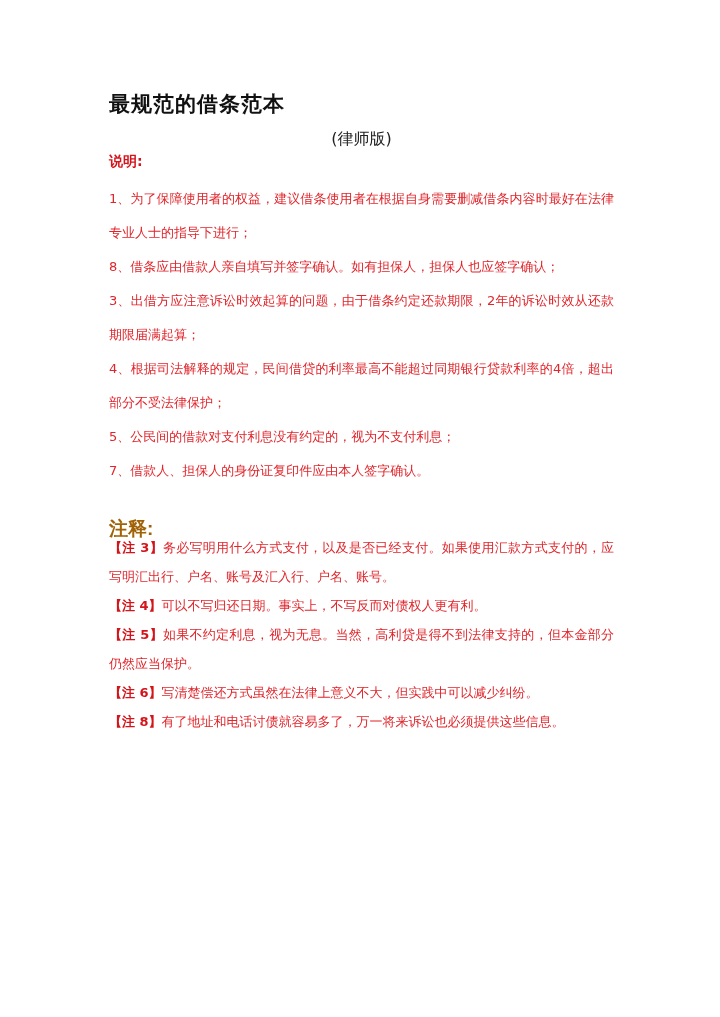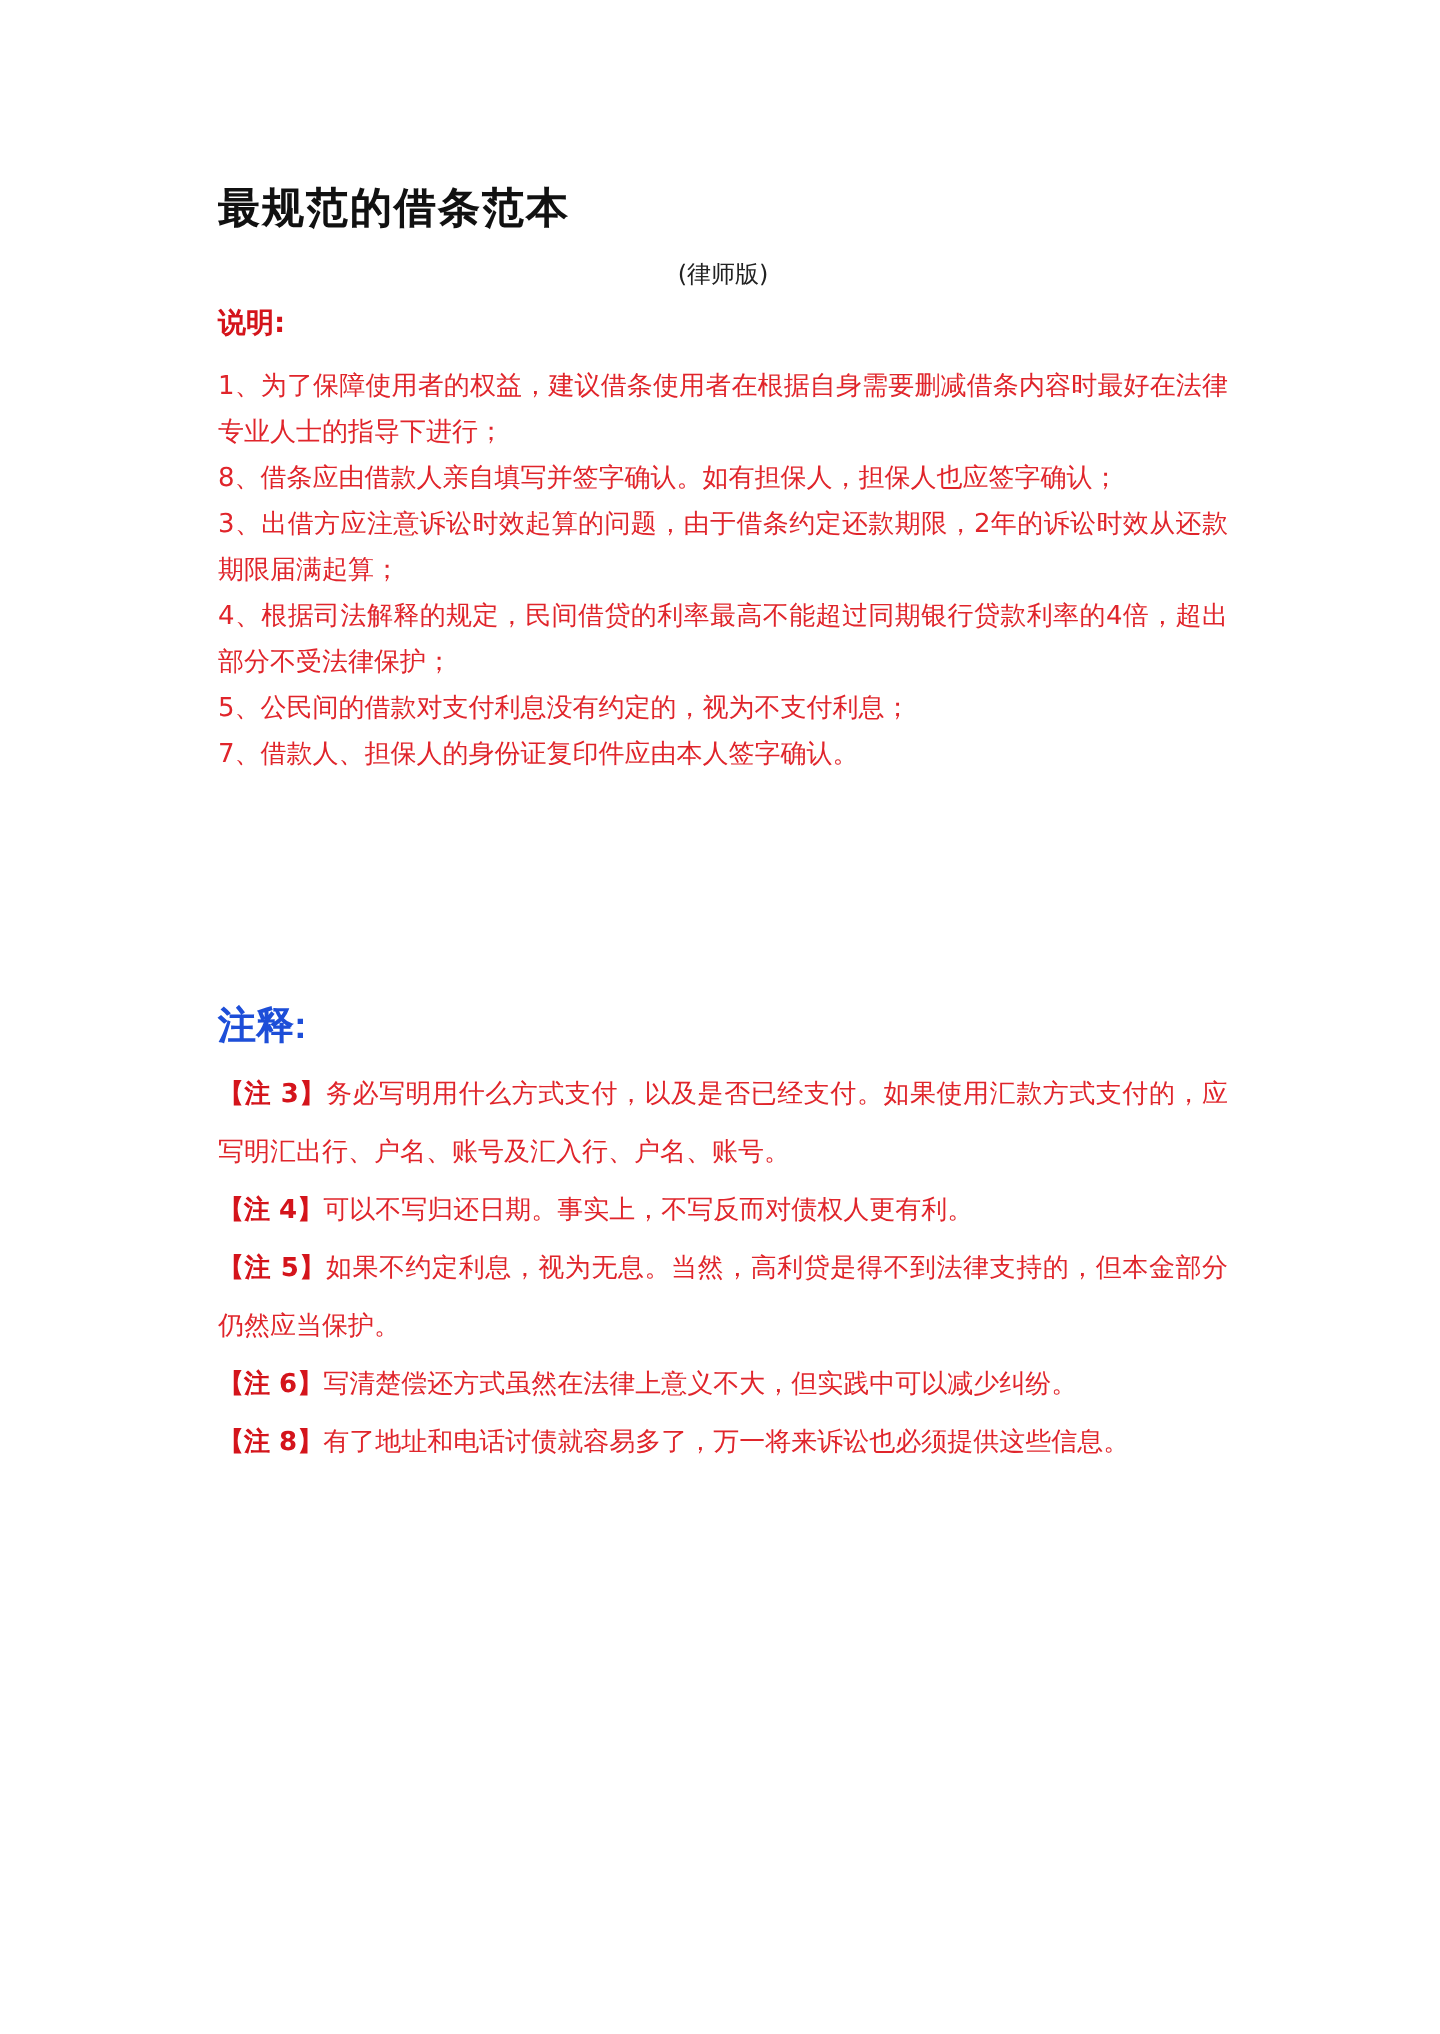--- a/index.html
+++ b/index.html
@@ -3,27 +3,27 @@
   <meta charset="utf-8">
   <style>
     html, body { margin: 0; padding: 0; background: #ffffff; }
     body { width: 720px; height: 1017px; position: relative; overflow: hidden;
            font-family: "DejaVu Sans", "Liberation Sans", sans-serif; }
     .page { position: absolute; left: 109px; top: 0; width: 505px; }
     .title { position: absolute; top: 90px; left: 0; width: 505px; text-align: left;
              font-family: "DejaVu Serif", "Liberation Serif", serif; font-weight: bold;
              font-size: 21px; color: #111111; letter-spacing: 1px; }
     .subtitle { position: absolute; top: 129px; left: 0; width: 505px; text-align: center;
-                font-size: 12px; color: #222222; }
+                font-size: 16px; color: #222222; }
     .heading1 { position: absolute; top: 153px; left: 0; font-size: 14px; font-weight: bold;
                 color: #d4141b; }
     .list { position: absolute; top: 182px; left: 0; width: 505px; margin: 0; padding: 0; list-style: none; }
-    .list li, .notes li { font-size: 13px; line-height: 23px; color: #e0252b; text-align: justify; }
-    .heading2 { position: absolute; top: 500px; left: 0; font-size: 19px; font-weight: bold;
-                color: #1d4ed8; font-family: Liberation Sans, sans-serif; }
+    .list li, .notes li { font-size: 13px; line-height: 34px; color: #e0252b; text-align: justify; }
+    .heading2 { position: absolute; top: 516px; left: 0; font-size: 19px; font-weight: bold;
+                color: #a16207; font-family: Liberation Sans, sans-serif; }
     .notes { position: absolute; top: 533px; left: 0; width: 505px; margin: 0; padding: 0; list-style: none; }
     .notes li { line-height: 29px; }
     .note-tag { color: #d4141b; font-weight: bold; }
   </style>
 </head>
 <body>
 
 <div class="page">
   <div class="title">最规范的借条范本</div>
   <div class="subtitle">(律师版)</div>

